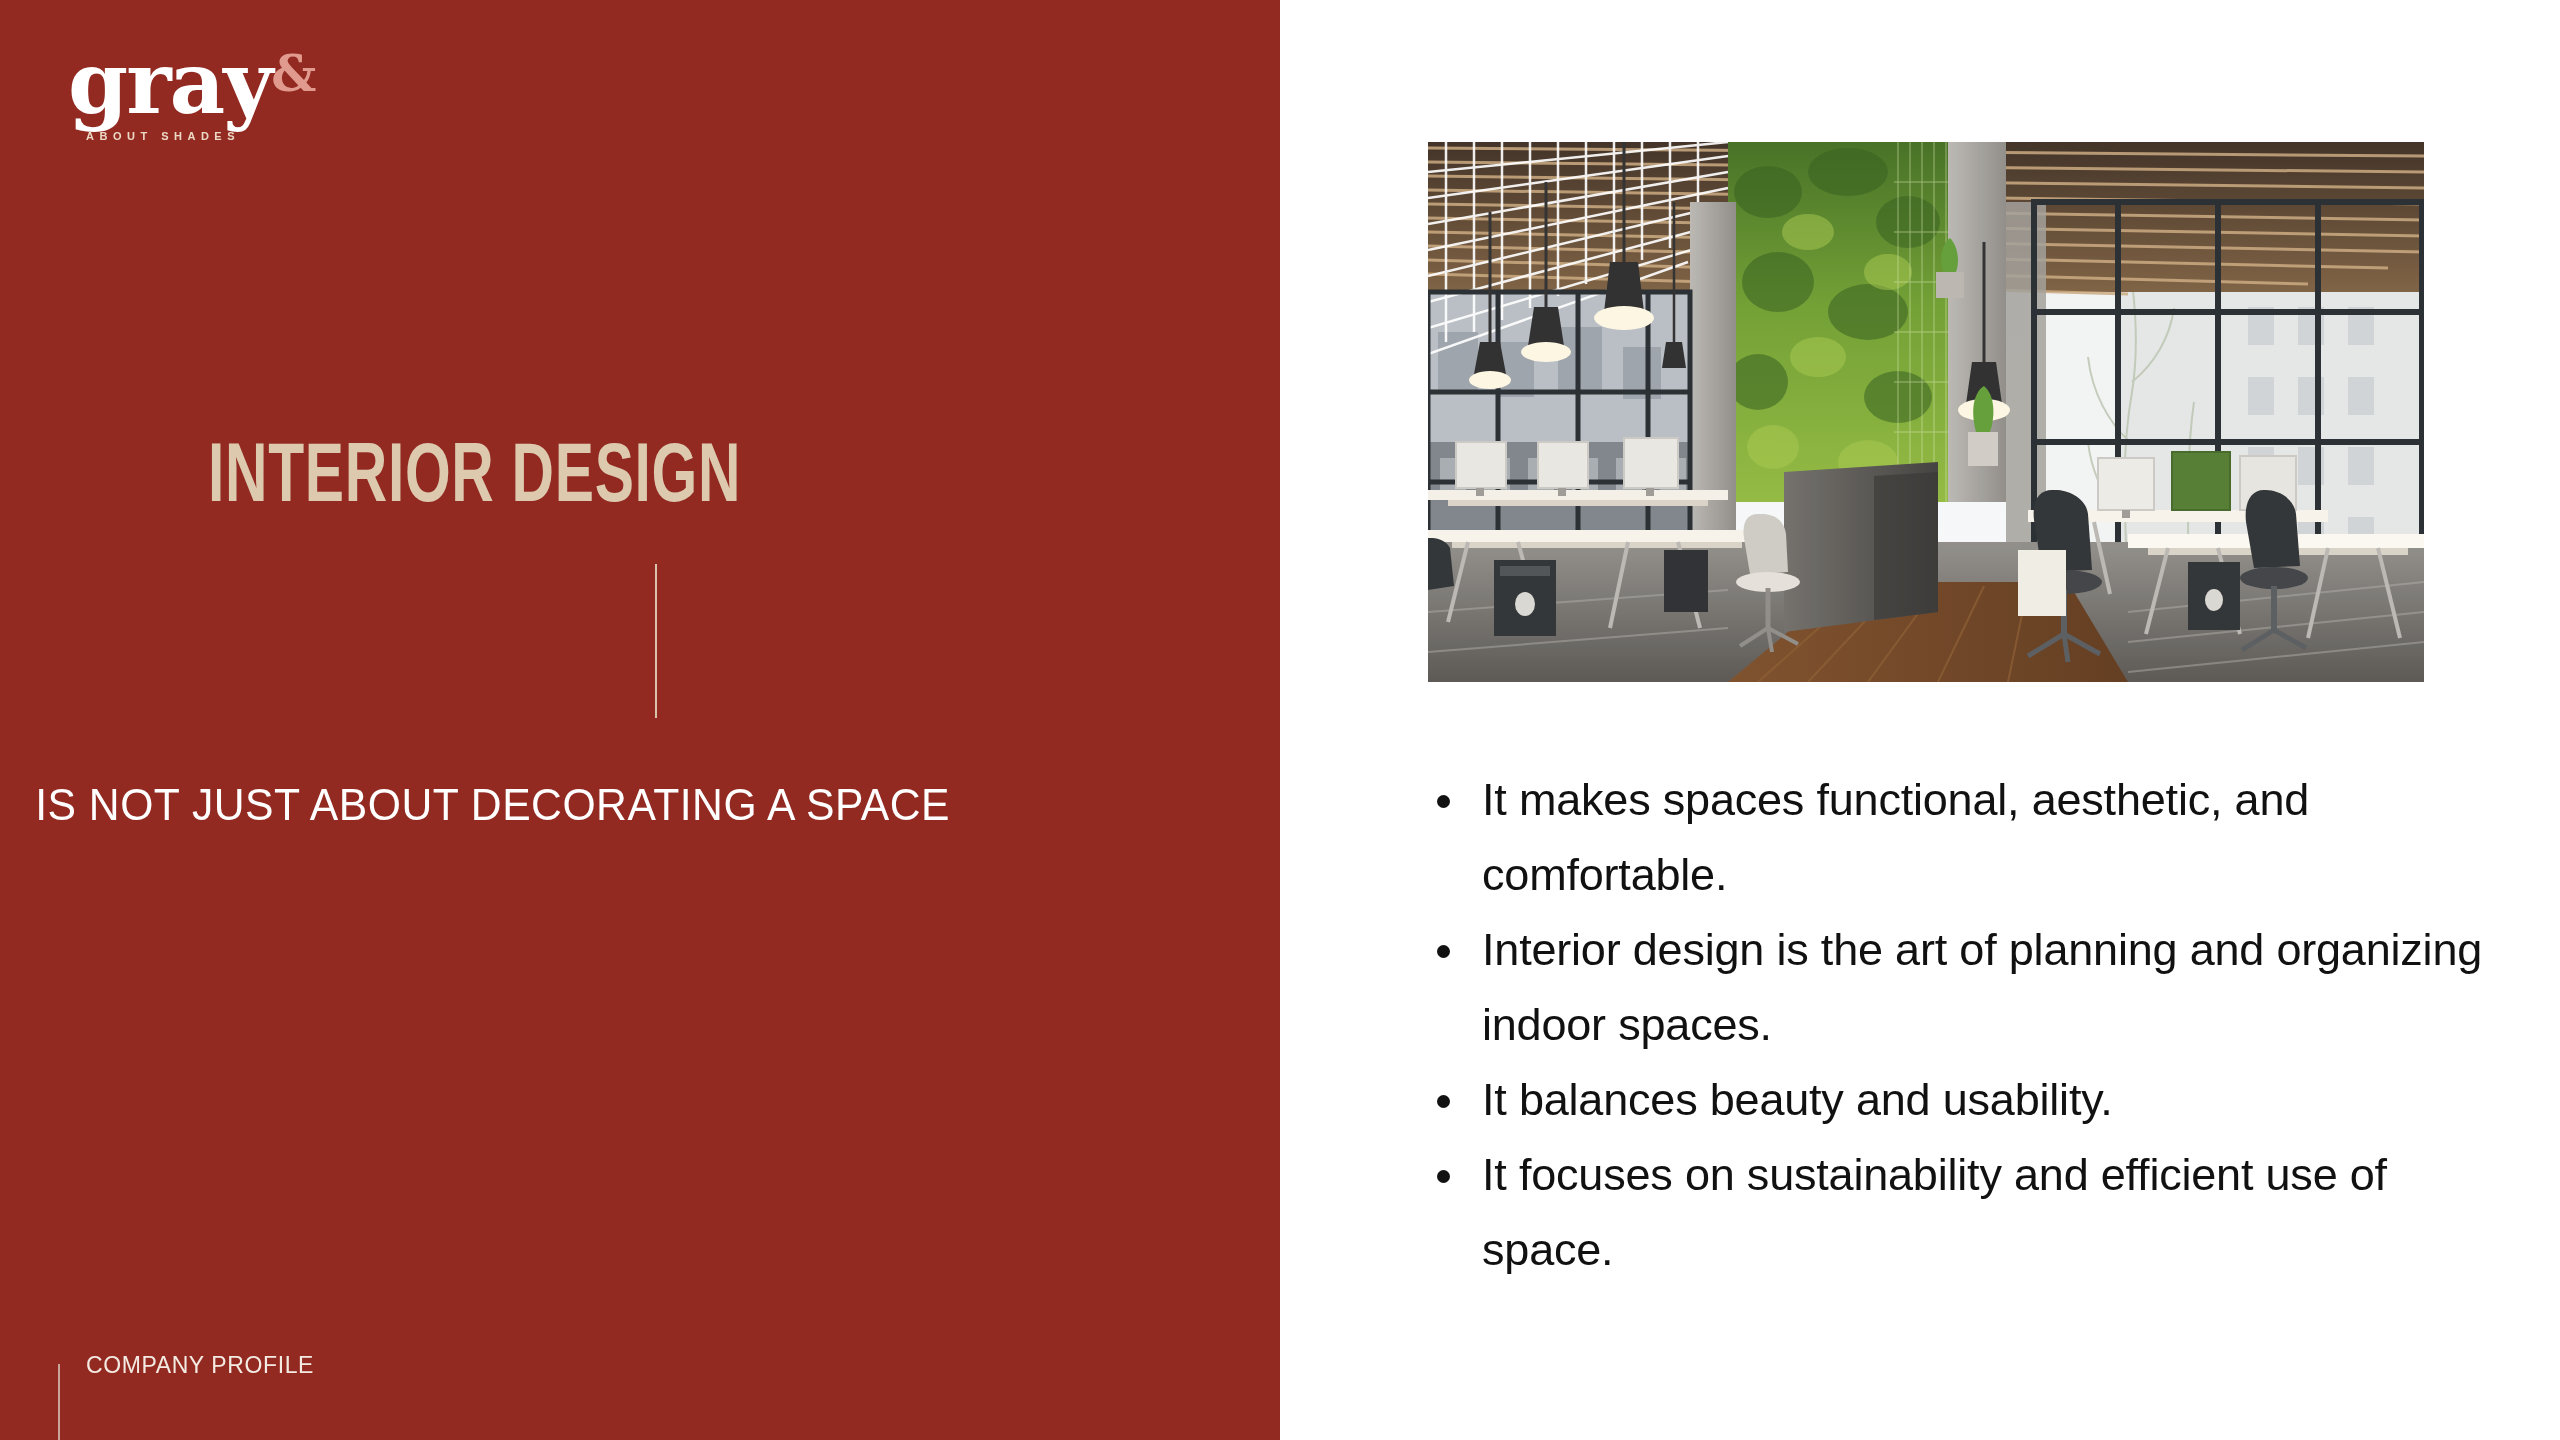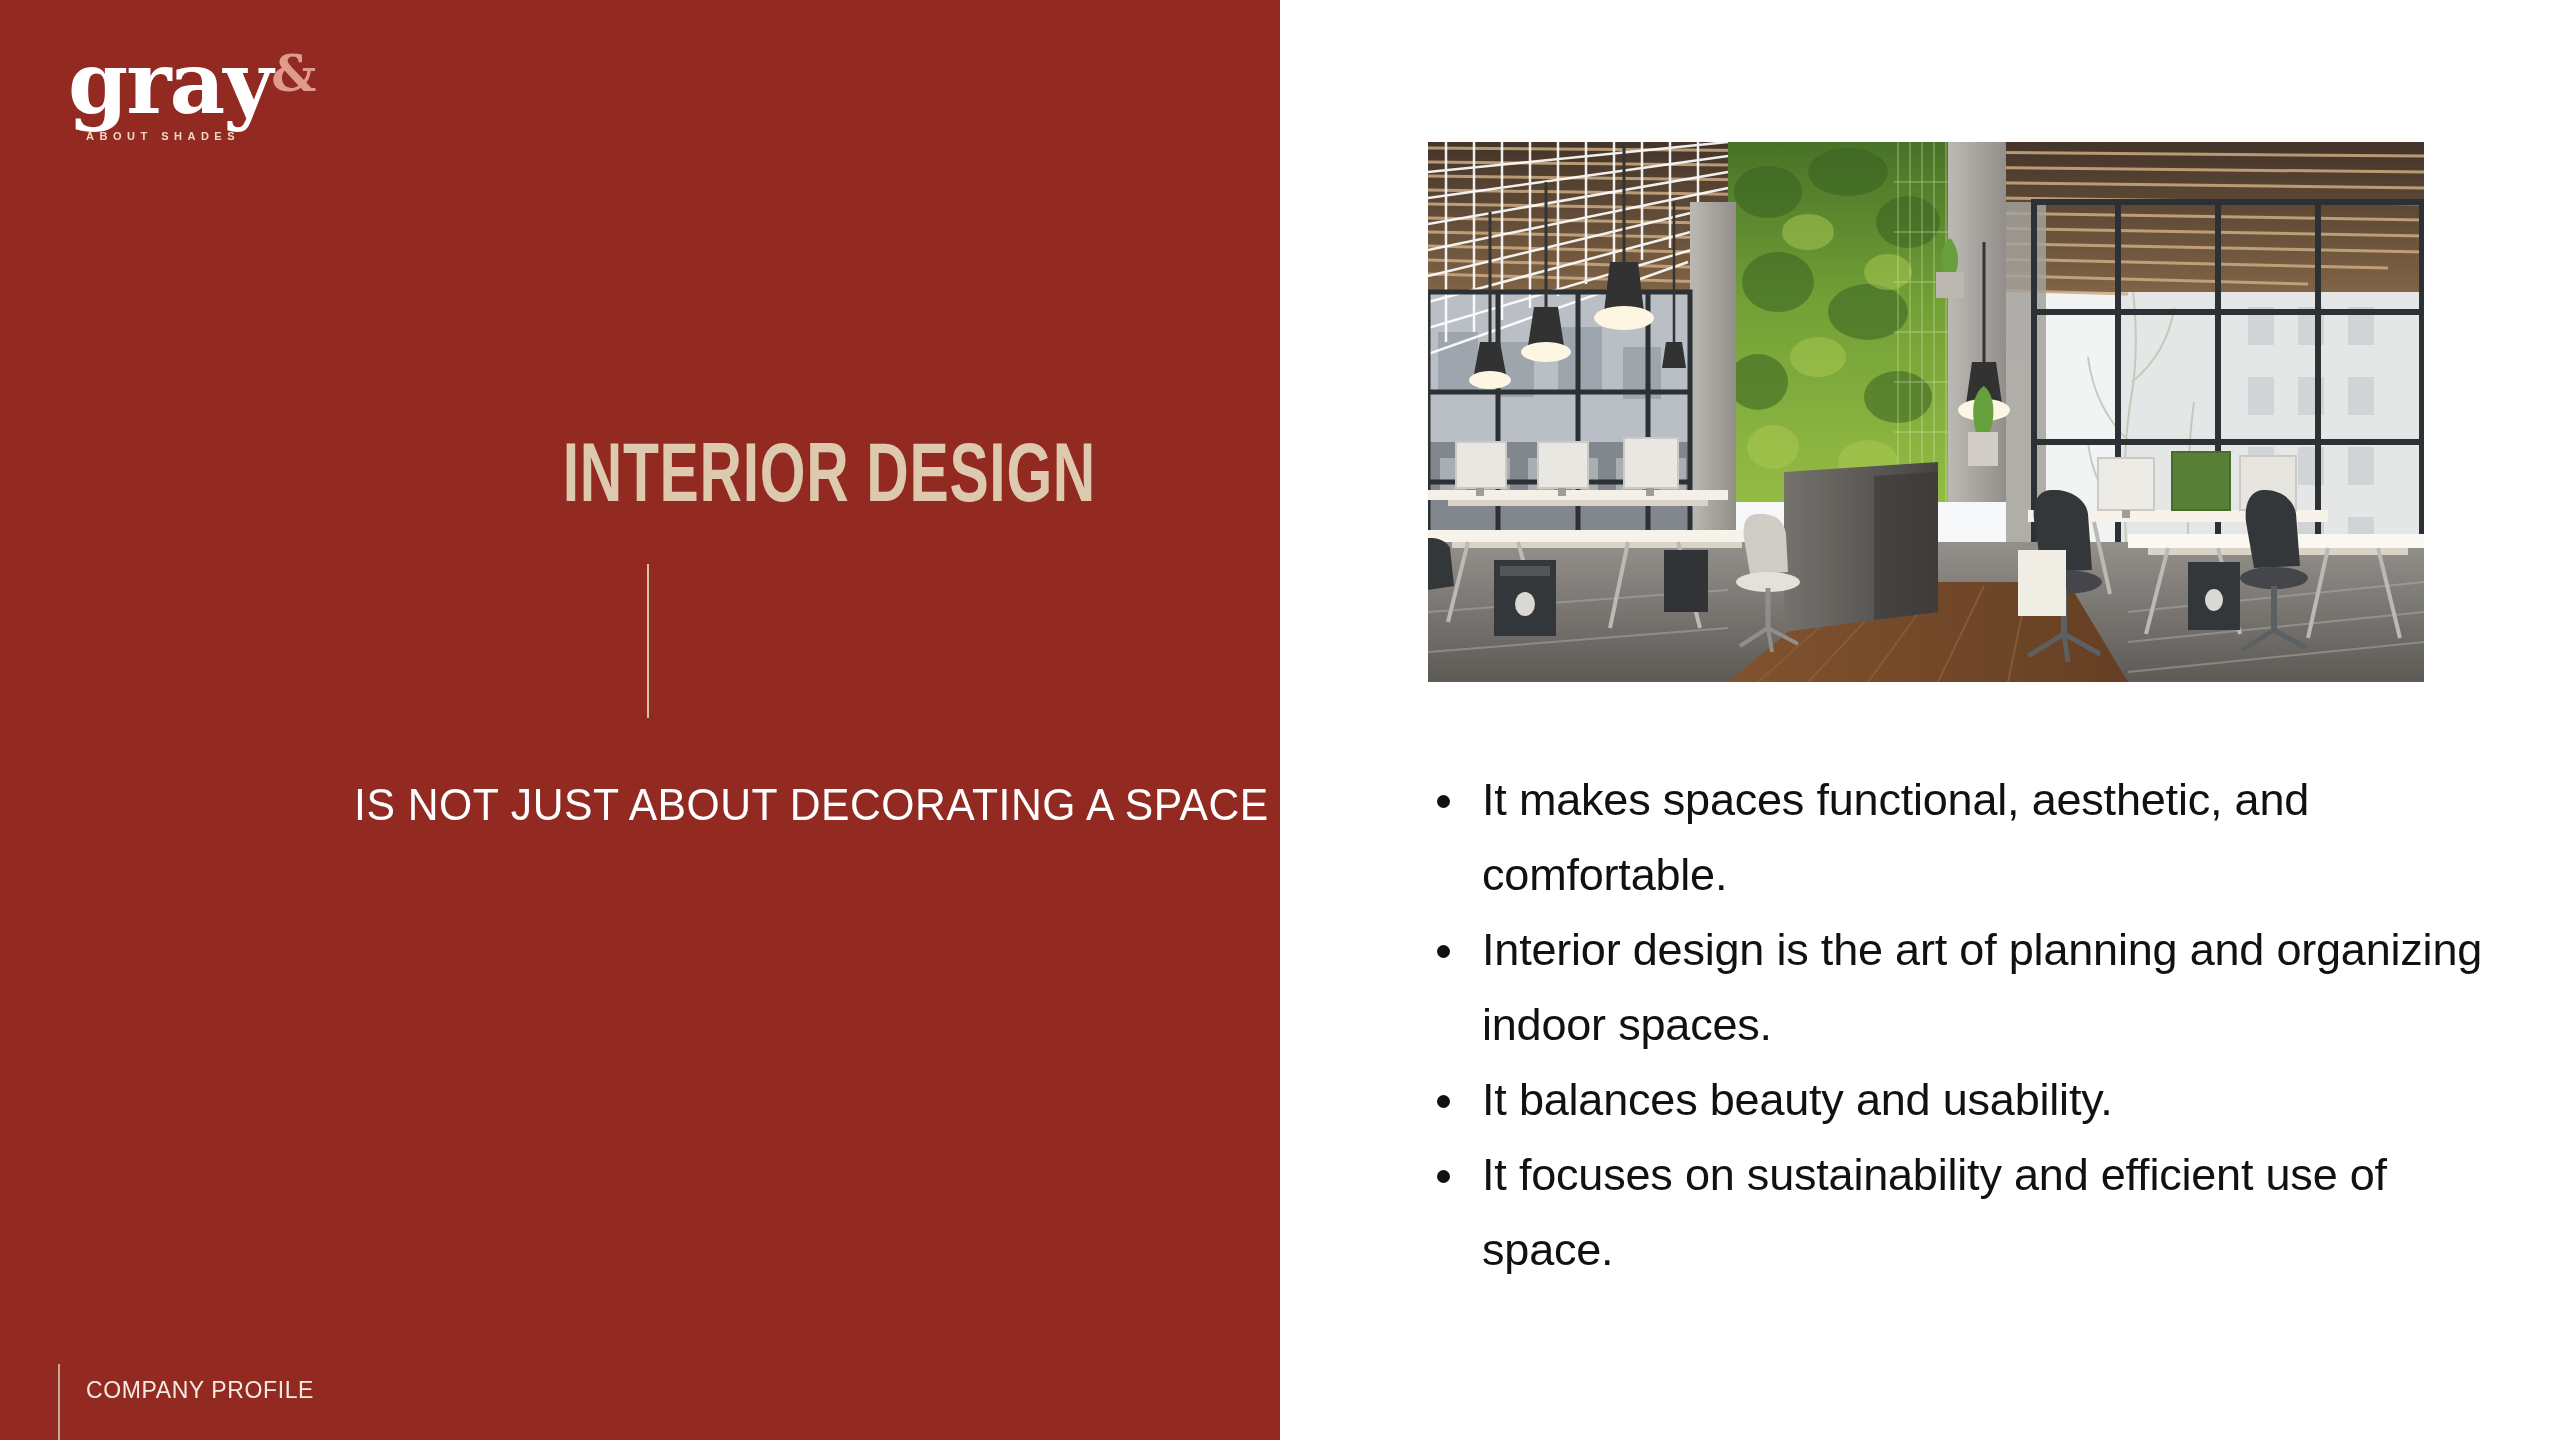--- a/index.html
+++ b/index.html
@@ -73,24 +73,24 @@
     font-family: "Liberation Sans", sans-serif;
     font-weight: 700;
     font-size: 11px;
     letter-spacing: 5.5px;
     color: #EBD9C4;
   }
 
   
   .title-group {
     position: absolute;
-    left: 0;
+    left: 8px;
     top: 430px;
     width: 1280px;
-    text-align: right;
+    text-align: left;
     padding-left: 8px;
   }
   .main-title {
     font-family: "Liberation Sans Narrow", "Liberation Sans", sans-serif;
     font-weight: 700;
     font-size: 84px;
     line-height: 1;
     letter-spacing: 1px;
     color: #DCC9AE;
     transform: scaleX(0.70);
@@ -114,21 +114,20 @@
     transform: scaleX(0.97);
   }
 
   
   .footer {
     position: absolute;
     left: 58px;
     bottom: 0;
     height: 76px;
     display: flex;
-    align-items: center;
   }
   .footer-rule {
     width: 2px;
     height: 76px;
     background: #C8A79A;
     margin-right: 26px;
   }
   .footer-label {
     font-family: "Liberation Sans", sans-serif;
     font-weight: 400;

